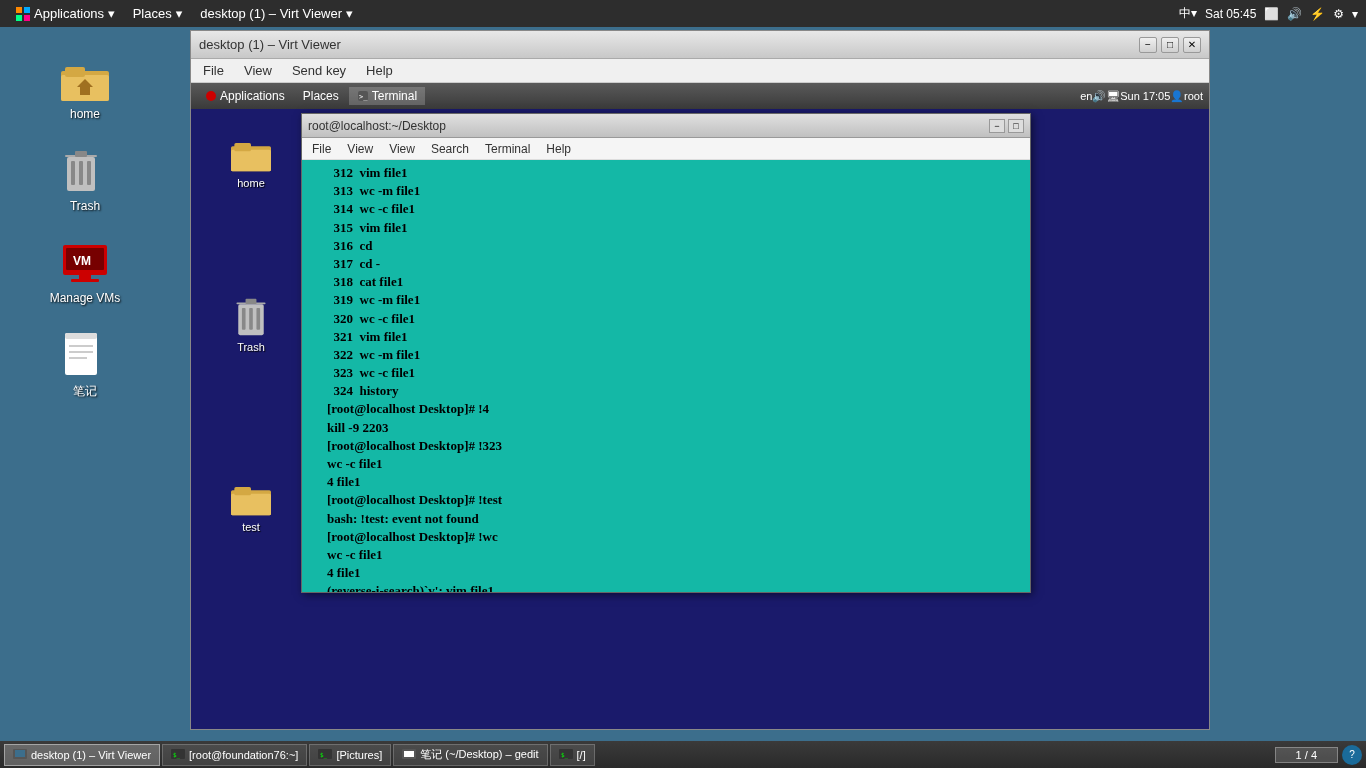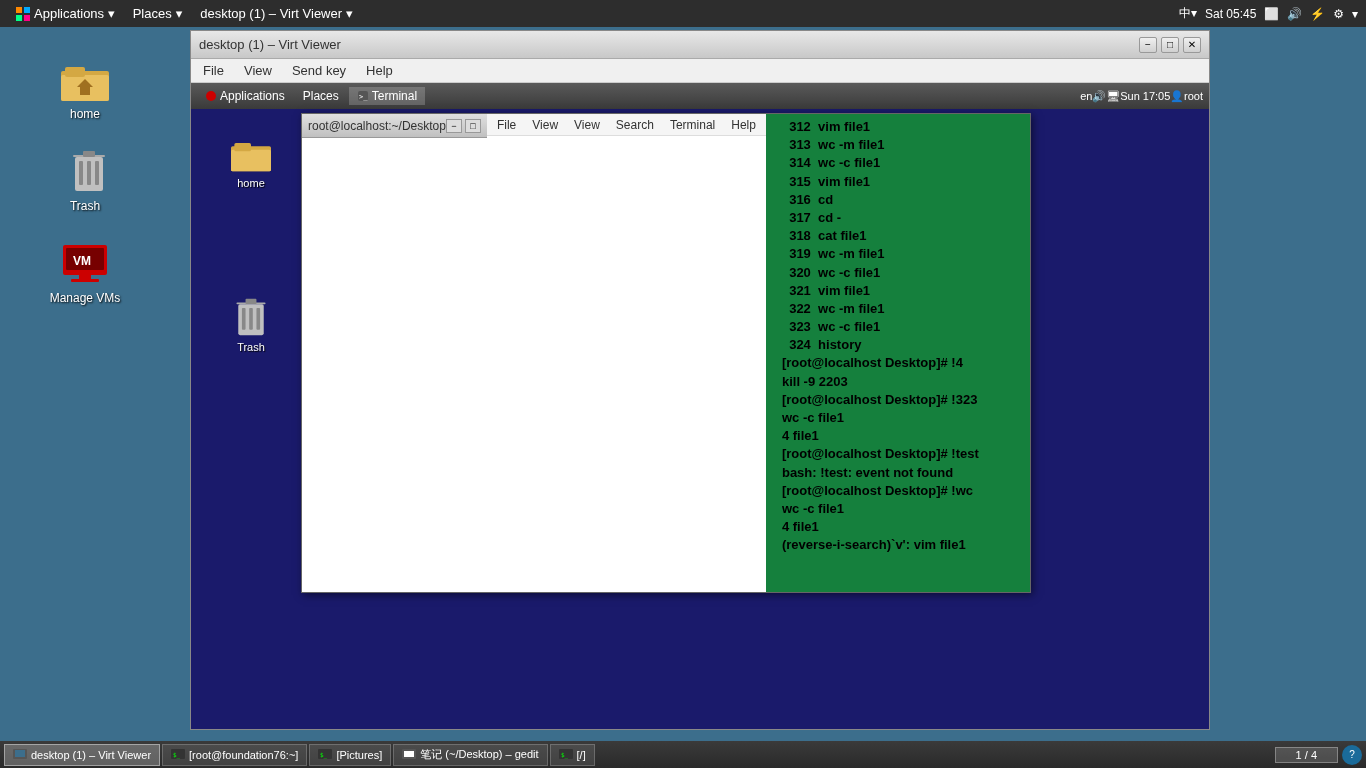--- a/index.html
+++ b/index.html
@@ -60,21 +60,21 @@
       padding: 8px;
       cursor: pointer;
       margin: 10px auto;
       border-radius: 4px;
     }
     .desktop-icon .icon-img {
       width: 48px;
       height: 48px;
       display: flex;
       align-items: center;
-      justify-content: flex-end;
+      justify-content: flex-start;
       margin-bottom: 4px;
     }
     .desktop-icon .icon-label {
       color: #fff;
       font-size: 12px;
       text-align: center;
       text-shadow: 1px 1px 2px #000;
     }
 
     
@@ -198,21 +198,21 @@
     
     #terminal-window {
       position: absolute;
       left: 110px;
       top: 30px;
       width: 730px;
       height: 480px;
       background: #fff;
       border: 1px solid #666;
       display: flex;
-      flex-direction: row;
+      flex-direction: column;
       box-shadow: 2px 2px 8px rgba(0,0,0,0.5);
     }
     #terminal-titlebar {
       background: linear-gradient(to bottom, #e0e0e0, #c0c0c0);
       height: 24px;
       display: flex;
       align-items: center;
       justify-content: space-between;
       padding: 0 6px;
       border-bottom: 1px solid #999;
@@ -246,26 +246,26 @@
       gap: 4px;
     }
     .term-menu-item {
       padding: 1px 6px;
       font-size: 12px;
       cursor: pointer;
       color: #333;
     }
     #terminal-content {
       flex: 1;
-      background: #15803d;
-      font-family: Liberation Sans, sans-serif;
+      background: #14b8a6;
+      font-family: Liberation Serif, serif;
       font-size: 13px;
       font-weight: bold;
       color: #000;
-      padding: 4px 16px;
+      padding: 4px 25px;
       overflow-y: auto;
       white-space: pre;
       line-height: 1.4;
     }
 
     
     #bottom-bar {
       position: absolute;
       bottom: 0;
       left: 0;
@@ -384,20 +384,32 @@
         <rect x="18" y="32" width="12" height="4" fill="#c00"></rect>
         <rect x="10" y="36" width="28" height="3" rx="1" fill="#c00"></rect>
         <text x="12" y="22" font-size="12" fill="#fff" font-family="sans-serif" font-weight="bold">VM</text>
       </svg>
     </div>
     <span class="icon-label">Manage VMs</span>
   </div>
 
 
 
+  <div class="desktop-icon" style="margin-top:10px">
+    <div class="icon-img">
+      <svg width="40" height="48" viewBox="0 0 40 48">
+        <rect x="4" y="2" width="32" height="42" rx="2" fill="#fff"></rect>
+        <rect x="4" y="2" width="32" height="6" rx="2" fill="#ddd"></rect>
+        <rect x="8" y="14" width="24" height="2" fill="#ccc"></rect>
+        <rect x="8" y="20" width="24" height="2" fill="#ccc"></rect>
+        <rect x="8" y="26" width="18" height="2" fill="#ccc"></rect>
+      </svg>
+    </div>
+    <span class="icon-label">笔记</span>
+  </div>
 </div>
 
 <div id="virt-viewer">
   <div id="virt-titlebar">
     <span class="title">desktop (1) – Virt Viewer</span>
     <div class="win-controls">
       <div class="win-btn">−</div>
       <div class="win-btn">□</div>
       <div class="win-btn">✕</div>
     </div>
@@ -464,20 +476,31 @@
       <div class="vm-icon">
         <svg class="icon-img" width="40" height="44" viewBox="0 0 40 44">
           <rect x="4" y="6" width="32" height="2" rx="1" fill="#aaa"></rect>
           <rect x="14" y="2" width="12" height="6" rx="1" fill="#888"></rect>
           <rect x="6" y="8" width="28" height="34" rx="2" fill="#c0c0c0"></rect>
           <rect x="10" y="12" width="4" height="24" rx="1" fill="#888"></rect>
           <rect x="18" y="12" width="4" height="24" rx="1" fill="#888"></rect>
           <rect x="26" y="12" width="4" height="24" rx="1" fill="#888"></rect>
         </svg>
         <span class="icon-label">Trash</span>
+      </div>
+    </div>
+    <div style="position:absolute; top:380px; left:10px;">
+      
+      <div class="vm-icon">
+        <svg class="icon-img" width="48" height="44" viewBox="0 0 48 44">
+          <rect x="0" y="14" width="48" height="30" rx="2" fill="#d4a843"></rect>
+          <rect x="0" y="18" width="48" height="26" rx="2" fill="#e8c060"></rect>
+          <rect x="4" y="10" width="20" height="10" rx="2" fill="#d4a843"></rect>
+        </svg>
+        <span class="icon-label">test</span>
       </div>
     </div>
 
     <div id="terminal-window">
       <div id="terminal-titlebar">
         <span class="title">root@localhost:~/Desktop</span>
         <div class="term-controls">
           <div class="term-btn">−</div>
           <div class="term-btn">□</div>
         </div>

